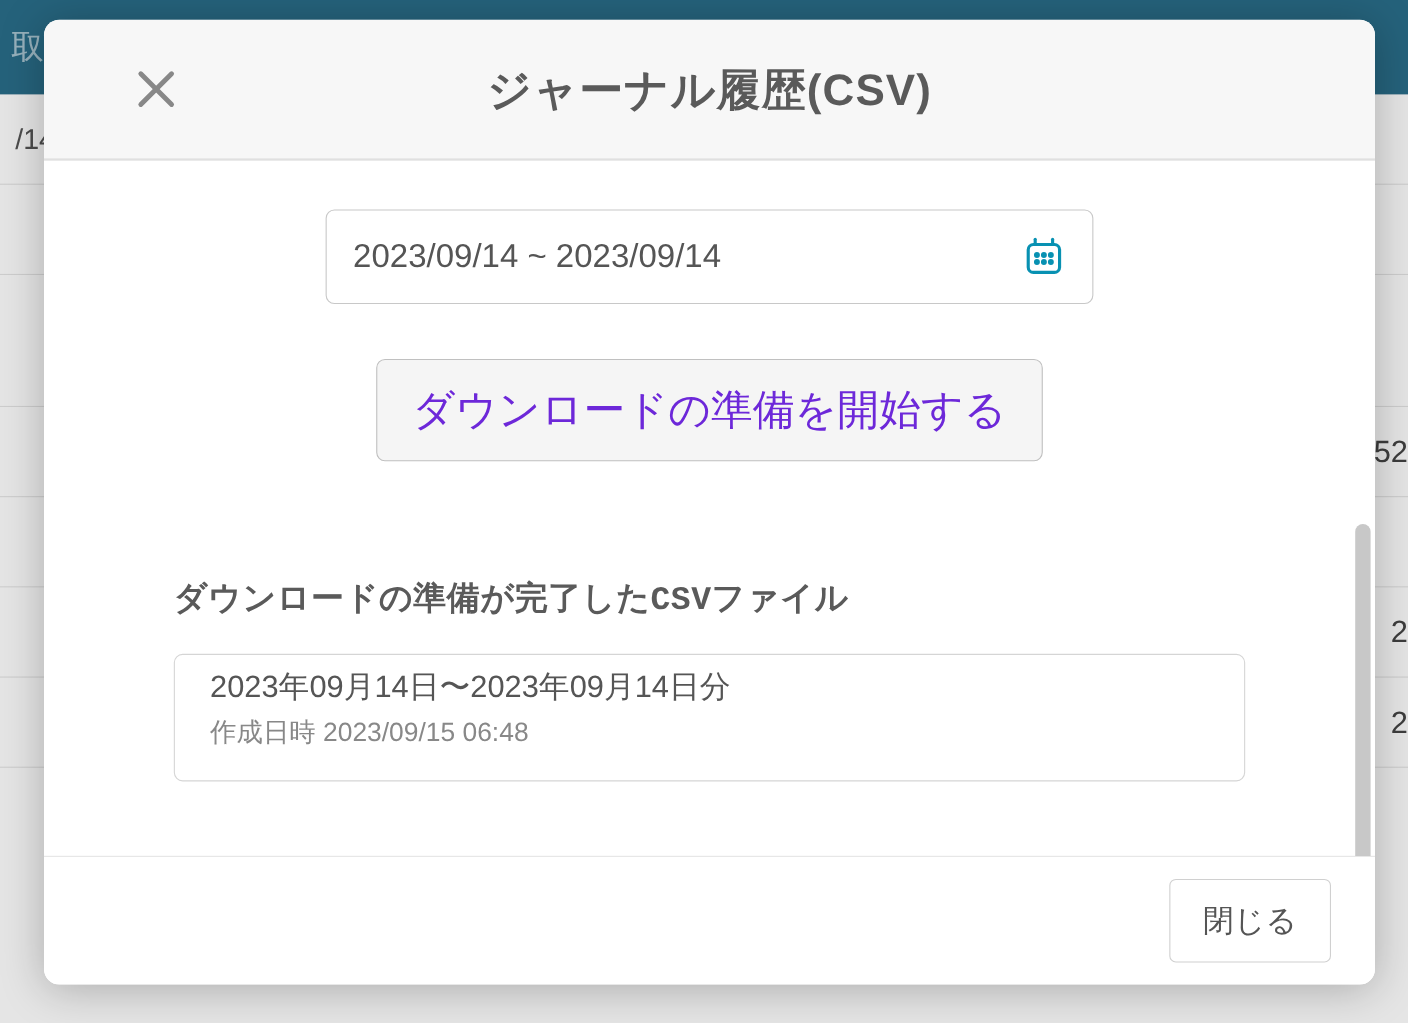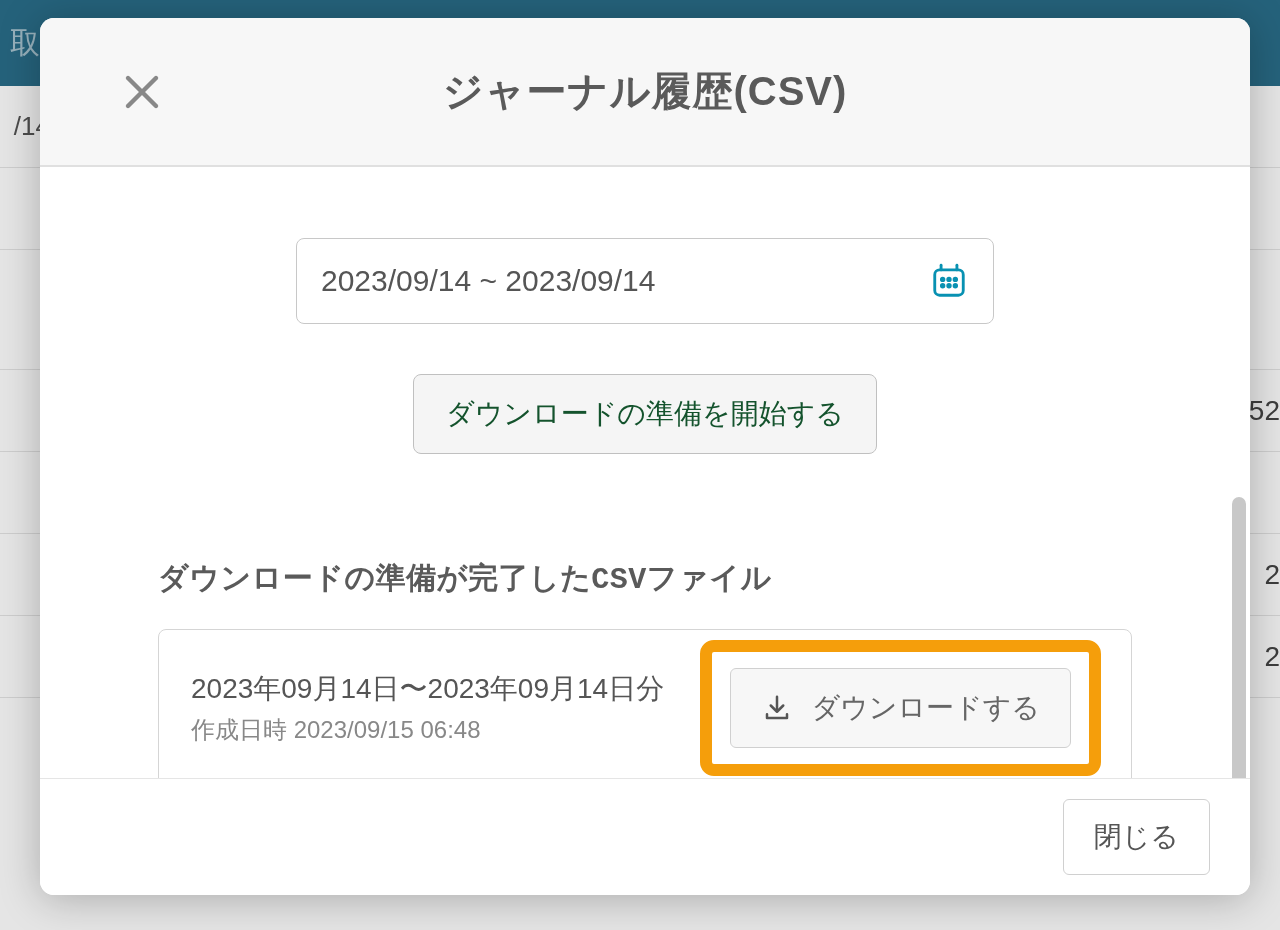--- a/index.html
+++ b/index.html
@@ -93,21 +93,21 @@
       border-radius: 14px;
       box-shadow: 0 4px 40px rgba(0, 0, 0, 0.25);
       display: flex;
       flex-direction: column;
       overflow: hidden;
     }
 
     .modal-header {
       background: #f7f7f7;
       border-bottom: 2px solid #e0e0e0;
-      height: 149px;
+      height: 128px;
       display: flex;
       align-items: center;
       position: relative;
       padding: 0 40px;
     }
 
     .close-x {
       position: absolute;
       left: 78px;
       top: 50%;
@@ -150,21 +150,20 @@
     .date-input {
       width: 698px;
       height: 86px;
       border: 1.5px solid #c8c8c8;
       border-radius: 8px;
       display: flex;
       align-items: center;
       padding: 0 24px;
       justify-content: space-between;
       cursor: pointer;
-      margin-top: 27px;
     }
 
     .date-text {
       font-size: 30px;
       color: #555;
     }
 
     .calendar-icon {
       width: 40px;
       height: 40px;
@@ -182,22 +181,22 @@
       display: flex;
       justify-content: center;
       margin-top: 50px;
     }
 
     .prepare-button {
       background: #f5f5f5;
       border: 1.5px solid #c0c0c0;
       border-radius: 8px;
       padding: 20px 32px;
-      font-size: 28px;
-      color: #14532d;
+      font-size: 38px;
+      color: #6d28d9;
       cursor: pointer;
       font-family: inherit;
       text-align: right;
     }
 
     .section-heading {
       font-size: 30px;
       font-weight: 700;
       color: #5a5a5a;
       margin-top: 104px;
@@ -361,32 +360,20 @@
       <button class="prepare-button">ダウンロードの準備を開始する</button>
     </div>
 
     <div class="section-heading">ダウンロードの準備が完了したCSVファイル</div>
 
     <div class="file-card">
       <div class="file-info">
         <div class="file-name">2023年09月14日〜2023年09月14日分</div>
         <div class="file-created">作成日時 2023/09/15 06:48</div>
       </div>
-      <div class="download-highlight">
-        <button class="download-button">
-          <span class="download-icon">
-            <svg viewBox="0 0 24 24" fill="none" stroke="#555" stroke-width="2" stroke-linecap="round" stroke-linejoin="round">
-              <line x1="12" y1="3" x2="12" y2="14"></line>
-              <polyline points="7,10 12,15 17,10"></polyline>
-              <path d="M4 17 v3 h16 v-3"></path>
-            </svg>
-          </span>
-          <span>ダウンロードする</span>
-        </button>
-      </div>
     </div>
 
     <div class="scroll-indicator"></div>
   </div>
 
   <div class="modal-footer">
     <button class="close-button">閉じる</button>
   </div>
 </div>
 

